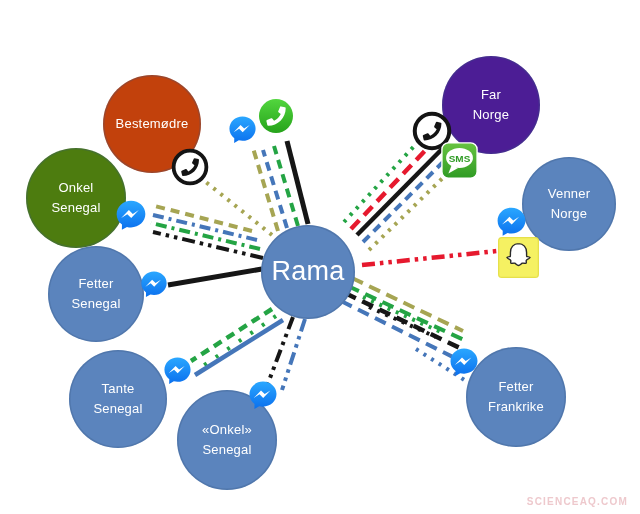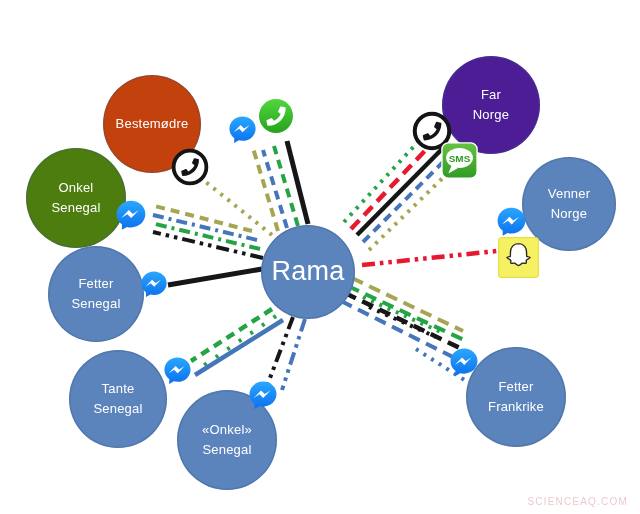--- a/index.html
+++ b/index.html
@@ -15,21 +15,21 @@
     position:absolute;border-radius:50%;
     display:flex;align-items:center;justify-content:center;text-align:center;
     box-shadow:inset 0 0 0 1.5px rgba(55,85,130,.28);
   }
   .node-label{font-size:13px;line-height:1.55;color:#fff;letter-spacing:.2px;}
   .center-node .node-label{font-size:27px;line-height:1.1;}
   .icon{position:absolute;}
   .icon svg{display:block;}
   .watermark{
     position:absolute;right:12px;bottom:7px;z-index:4;
-    font-size:10px;letter-spacing:1.2px;font-weight:normal;
+    font-size:10px;letter-spacing:1.2px;font-weight:bold;
   }
 </style>
 </head>
 <body>
 
 <div class="canvas">
   <svg width="0" height="0" style="position:absolute" aria-hidden="true">
     <defs>
       <linearGradient id="grad-messenger" x1="0" y1="0" x2="0" y2="1">
         <stop offset="0" stop-color="#2aa7ff"></stop>

